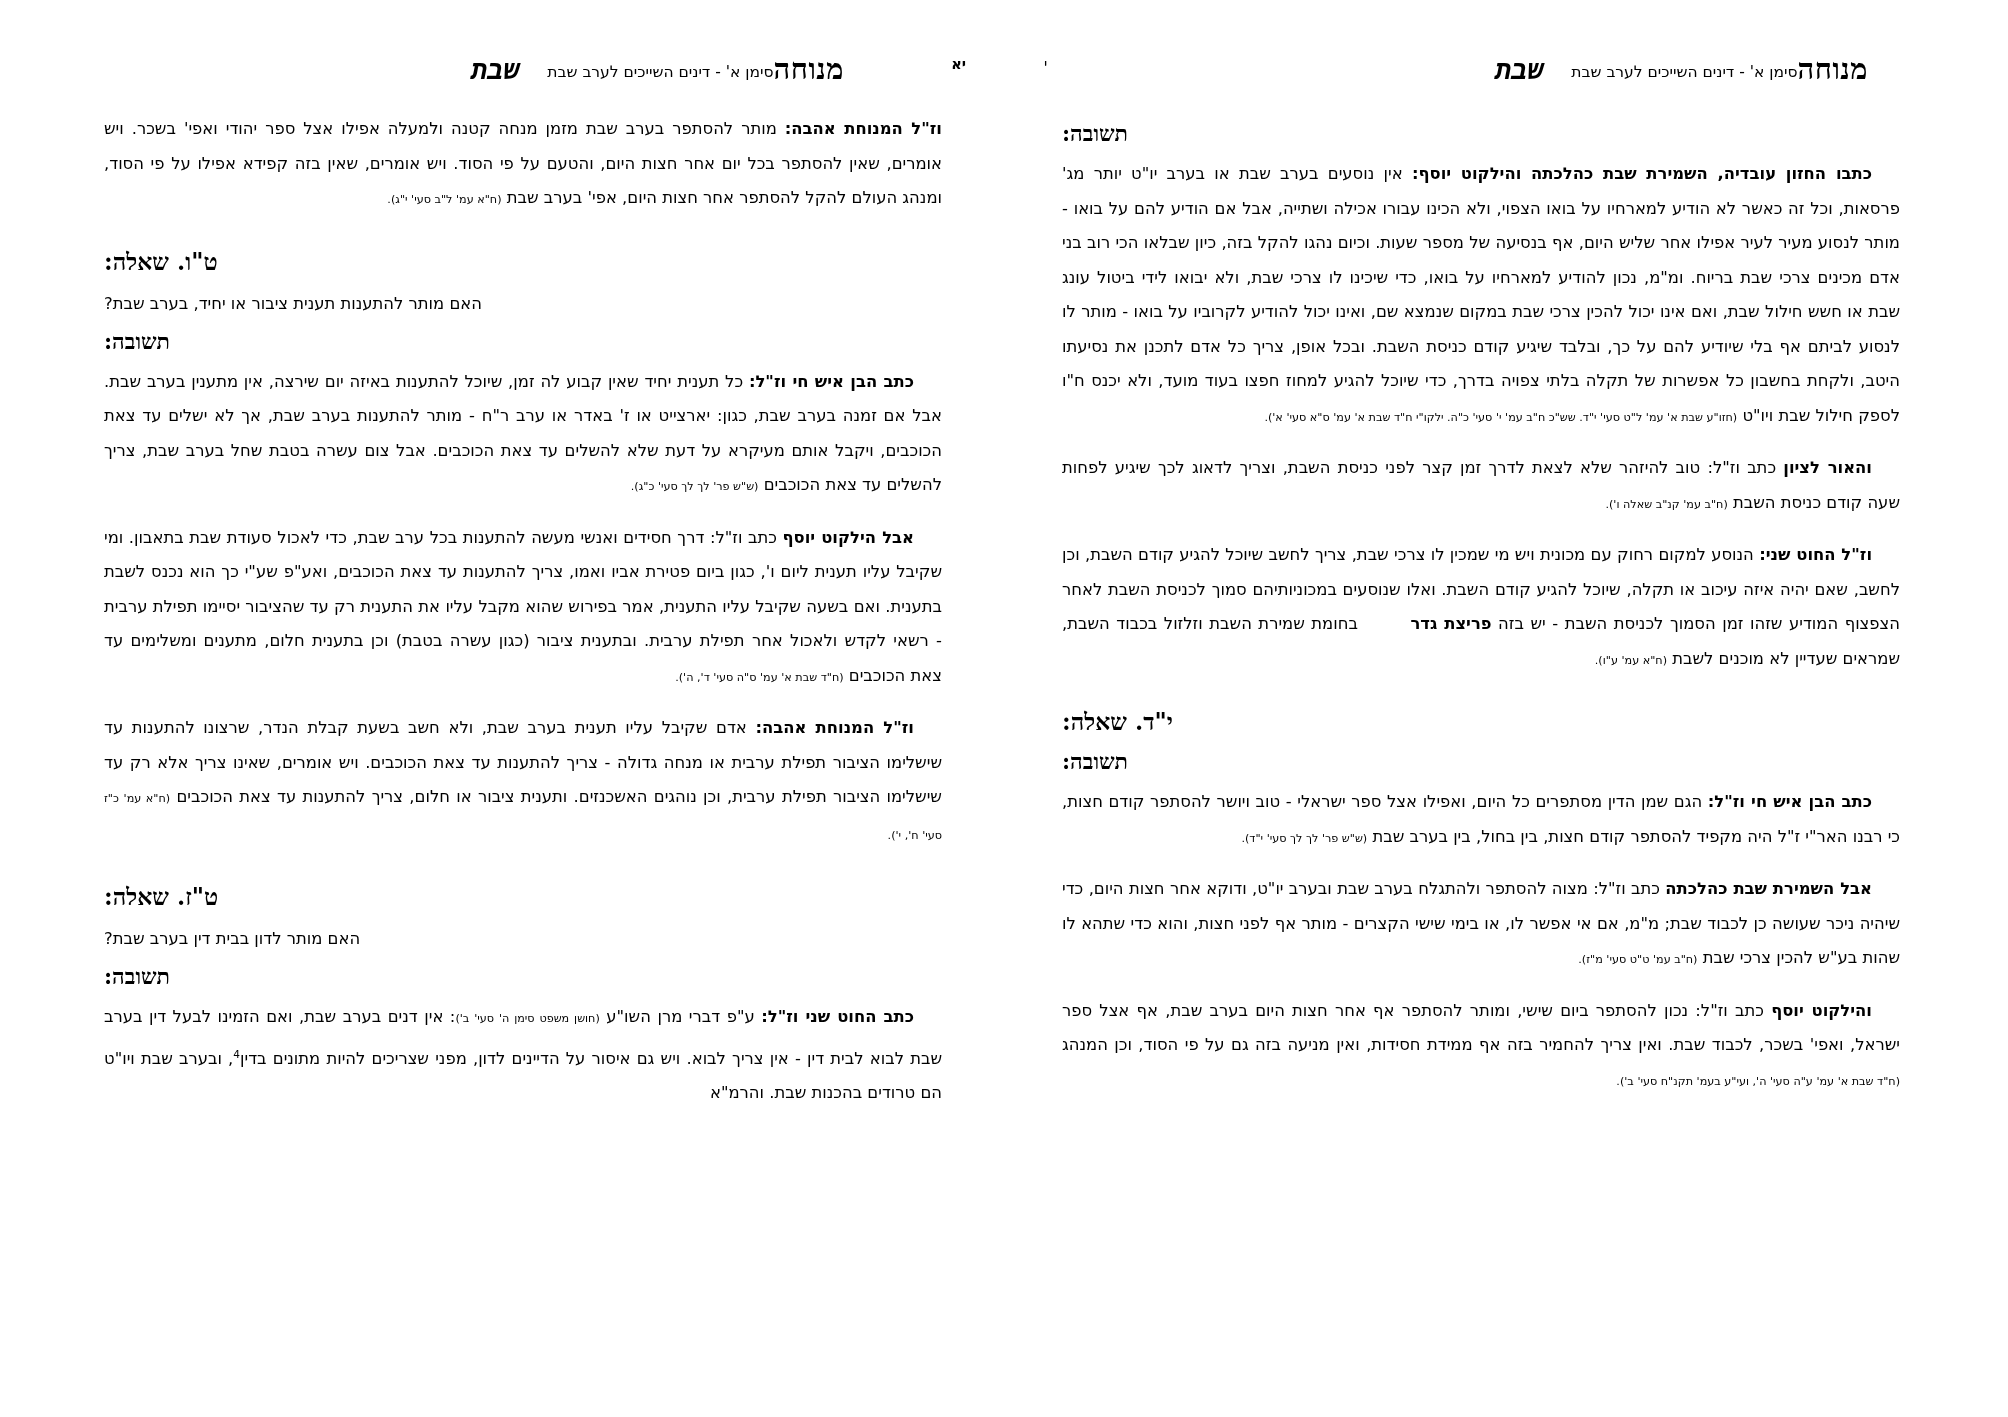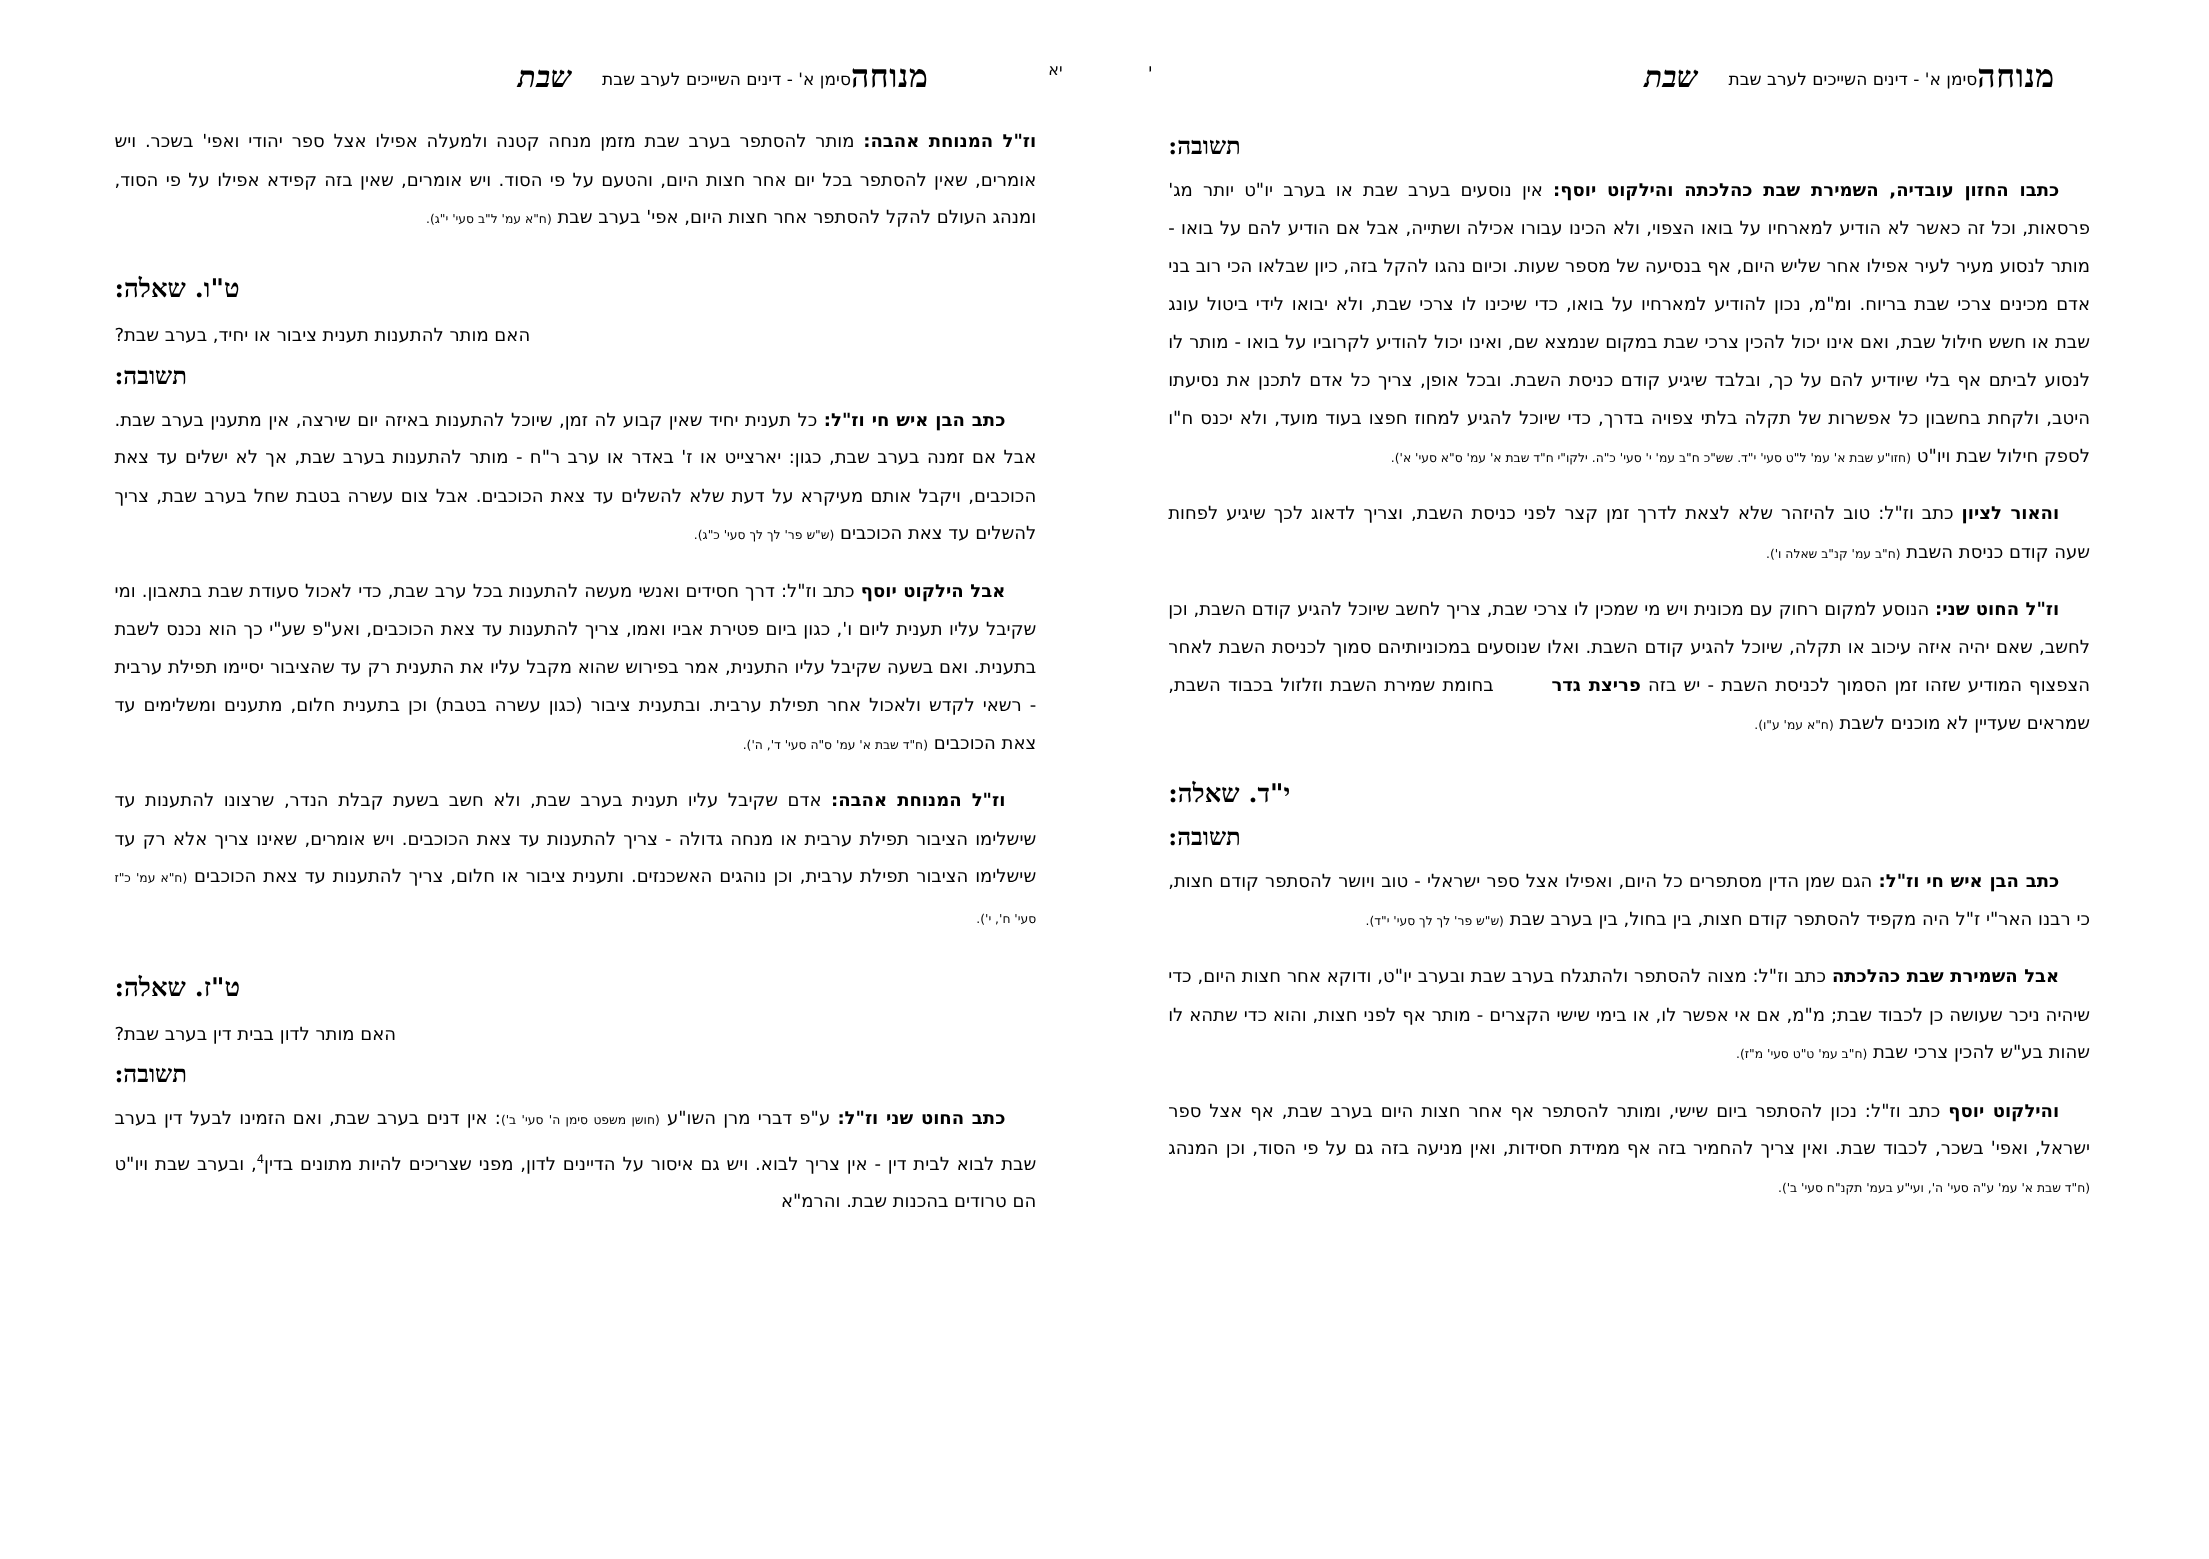--- a/index.html
+++ b/index.html
@@ -56,33 +56,33 @@
     letter-spacing: 0.5px;
   }
   .rh-sub {
     font-family: "DejaVu Sans", "Liberation Sans", sans-serif;
     font-size: 15.5px;
     margin-left: 28px;
     position: relative;
     top: -2px;
   }
   .rh-shabbat {
-    font-family: Liberation Serif, serif;
+    font-family: Liberation Mono, monospace;
     font-weight: bold;
     font-style: italic;
     font-size: 27px;
   }
   .folio {
     position: absolute;
     top: 56px;
     font-family: "DejaVu Sans", "Liberation Sans", sans-serif;
     font-size: 14.5px;
   }
   .page-right .folio { left: 40px; }
-  .page-left  .folio { right: 38px; }
+  .page-left  .folio { right: 38px; font-weight: bold; }
 
   
   .col {
     position: absolute;
     top: 112px;
     direction: rtl;
     text-align: justify;
     text-justify: inter-word;
   }
   .page-right .col { right: 108px; left: 58px; }

